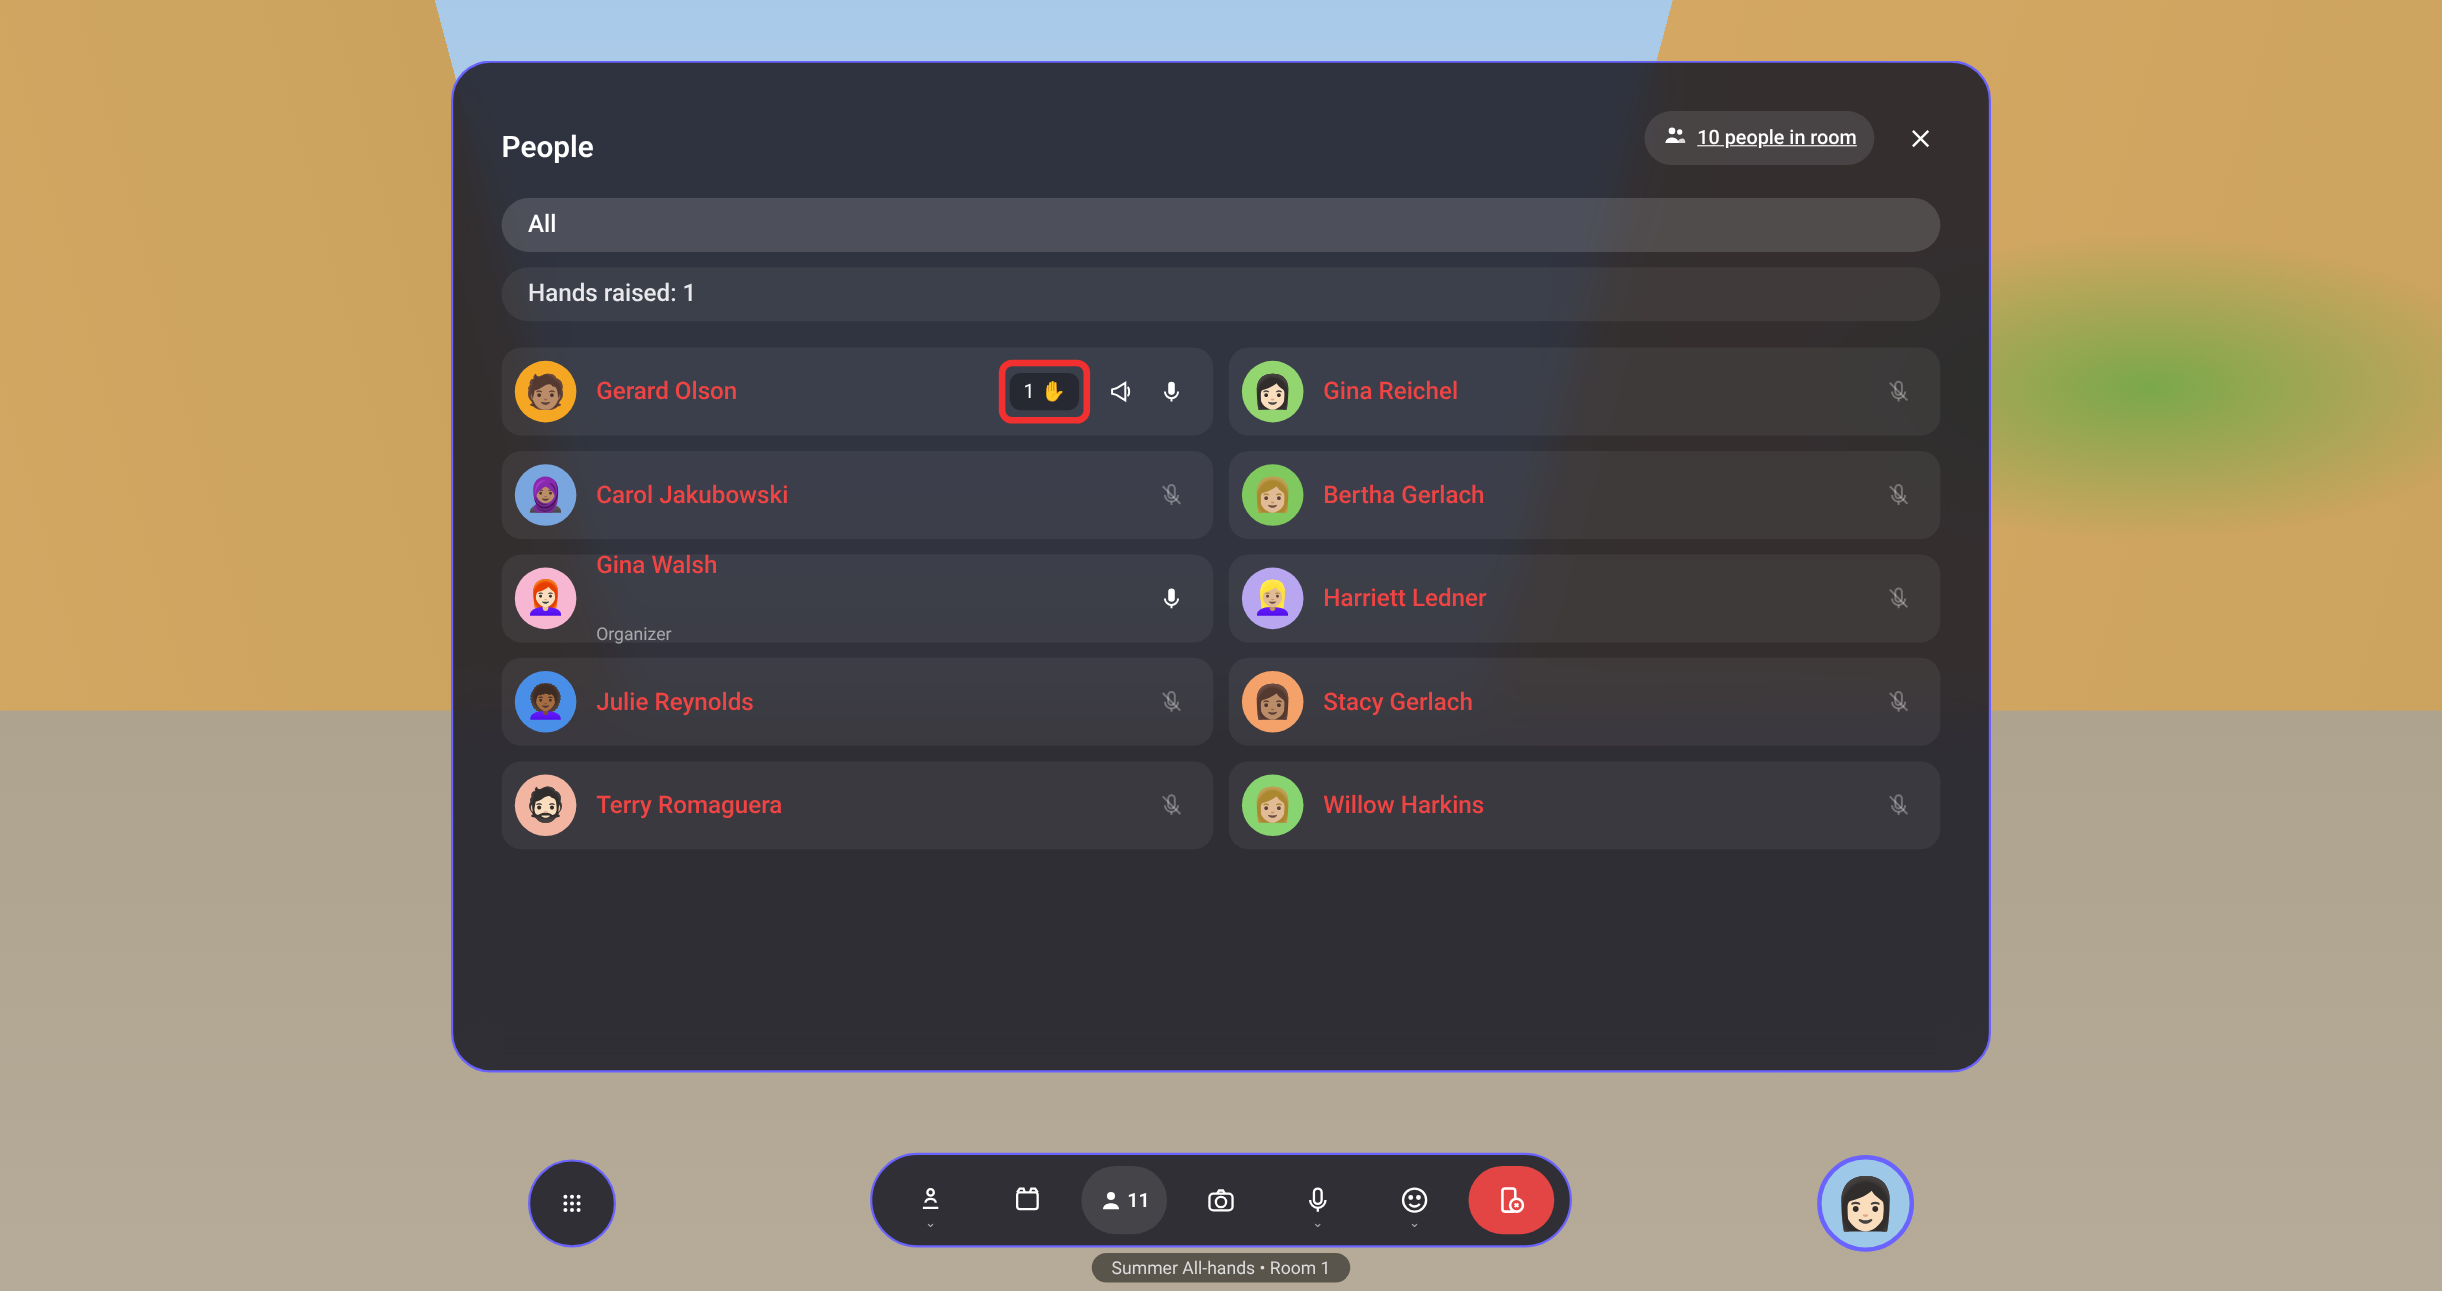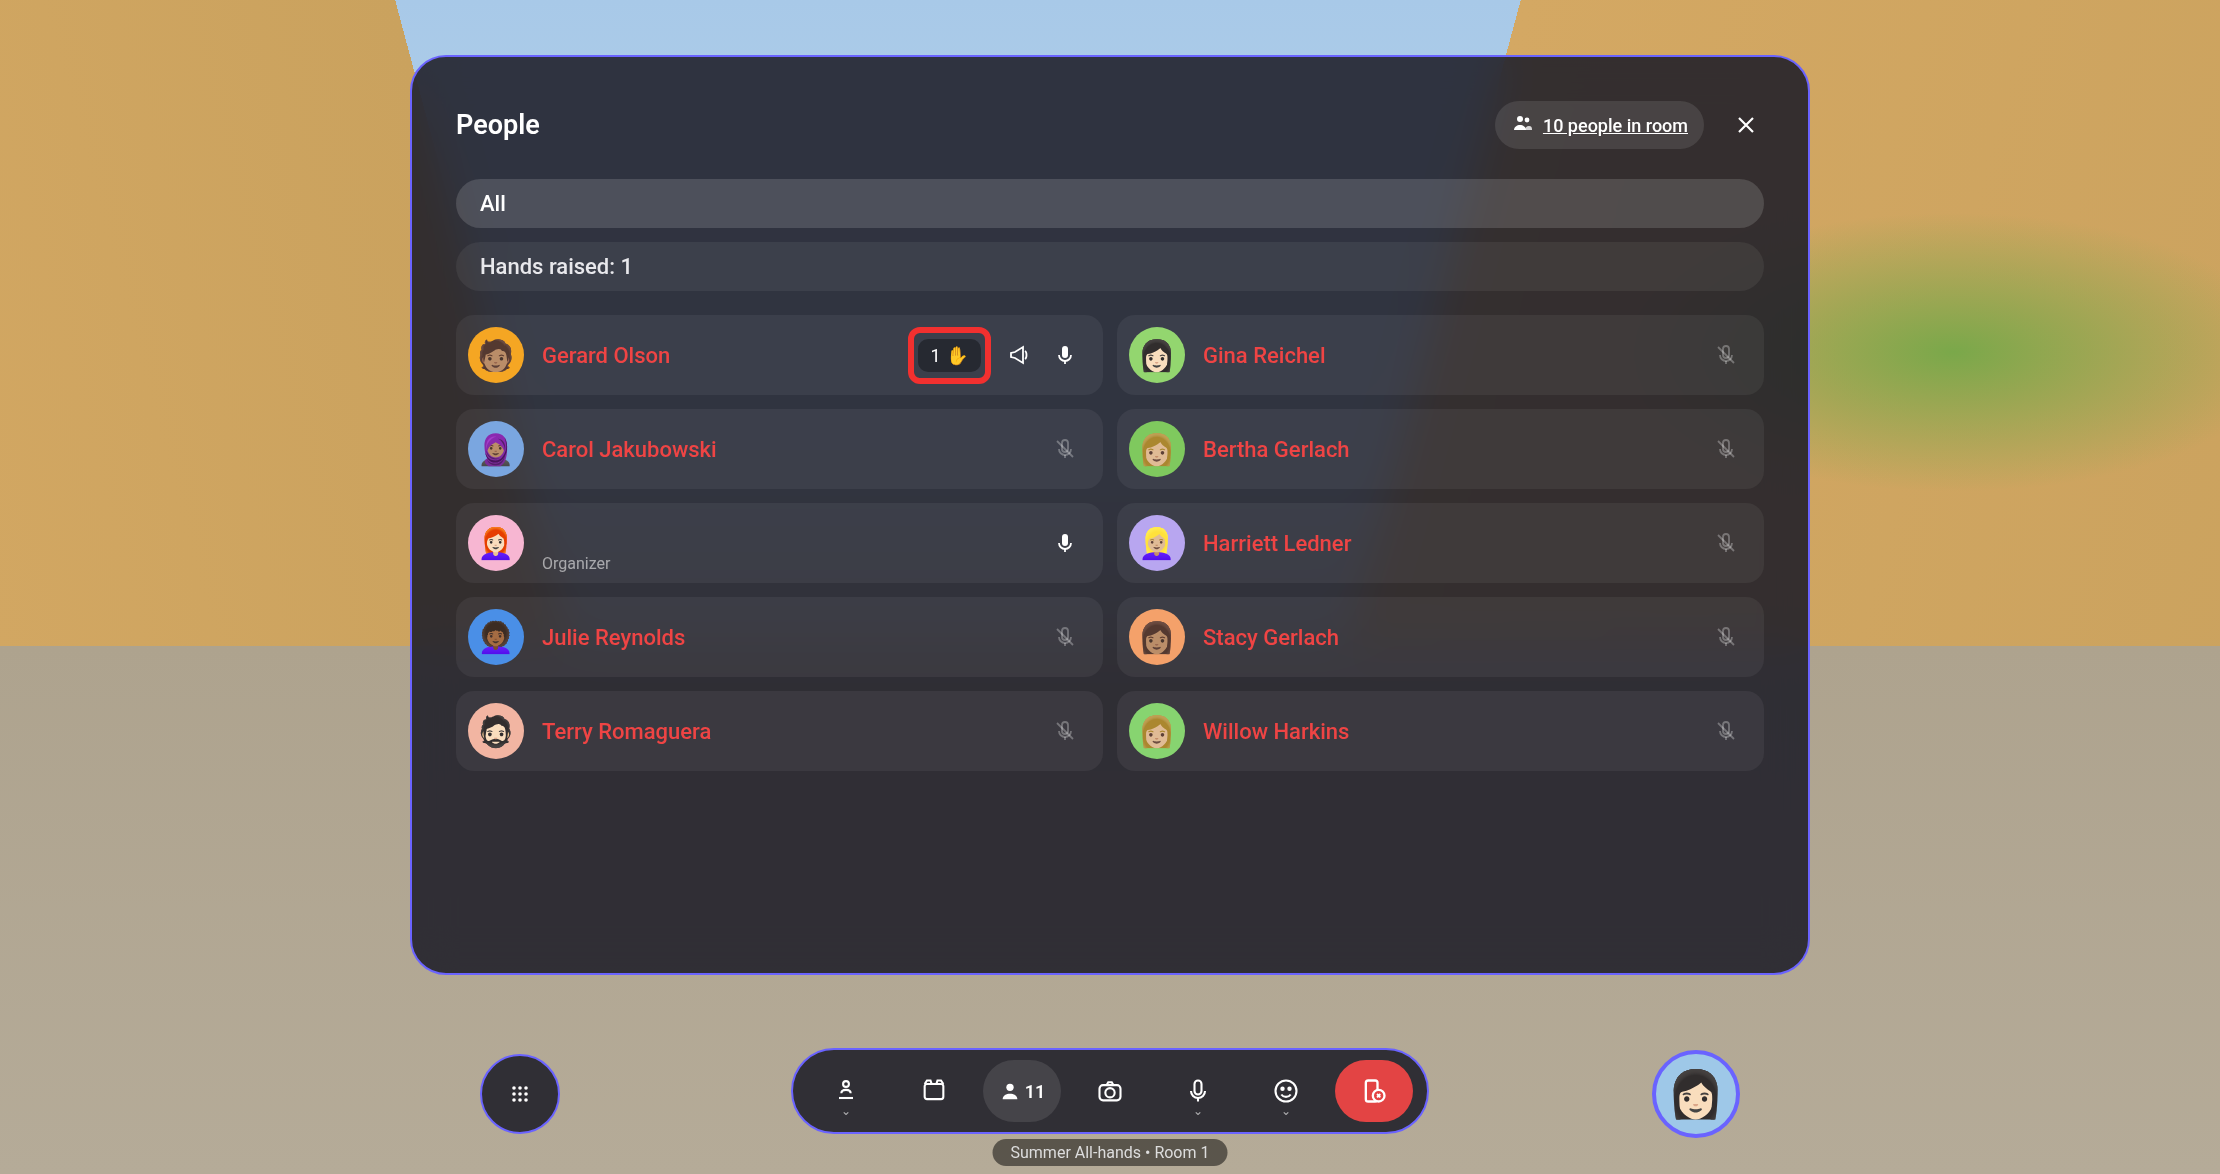--- a/index.html
+++ b/index.html
@@ -27,21 +27,21 @@
     top: 55px; left: 50%; transform: translateX(-50%);
     width: 1400px; height: 920px;
     background: rgba(30, 30, 40, 0.88);
     backdrop-filter: blur(20px);
     border: 2px solid #6a63ff;
     border-radius: 36px;
     padding: 44px 44px 0 44px;
     display: flex; flex-direction: column;
   }
   .panel-header {
-    display: flex; align-items: center; justify-content: space-between;
+    display: flex; align-items: flex-end; justify-content: space-between;
     margin-bottom: 30px;
   }
   .panel-title { color: #fff; font-size: 27px; font-weight: 600; }
   .header-right { display: flex; align-items: center; gap: 24px; }
   .room-count-pill {
     display: flex; align-items: center; gap: 8px;
     background: rgba(255,255,255,0.10);
     padding: 10px 16px; border-radius: 999px;
     color: #fff; font-size: 18px; font-weight: 500; text-decoration: underline;
   }
@@ -253,20 +253,21 @@
               <path d="M12 18v3"></path>
               <path d="M4 4l16 16"></path>
             </svg>
         </div>
       </div>
     </div>
 
     <div class="person-row">
       <div class="avatar" style="background:#f7b6d2">👩🏻‍🦰</div>
       <div class="person-text">
+        <span class="person-name">Gina Walsh</span>
         <span class="person-role">Organizer</span>
       </div>
       <div class="row-actions">
         <div class="icon-btn">
           <svg viewBox="0 0 24 24" fill="currentColor">
               <rect x="9" y="3" width="6" height="12" rx="3"></rect>
               <path d="M6 12a6 6 0 0 0 12 0" fill="none" stroke="currentColor" stroke-width="1.8"></path>
               <path d="M12 18v3" stroke="currentColor" stroke-width="1.8"></path>
             </svg>
         </div>

